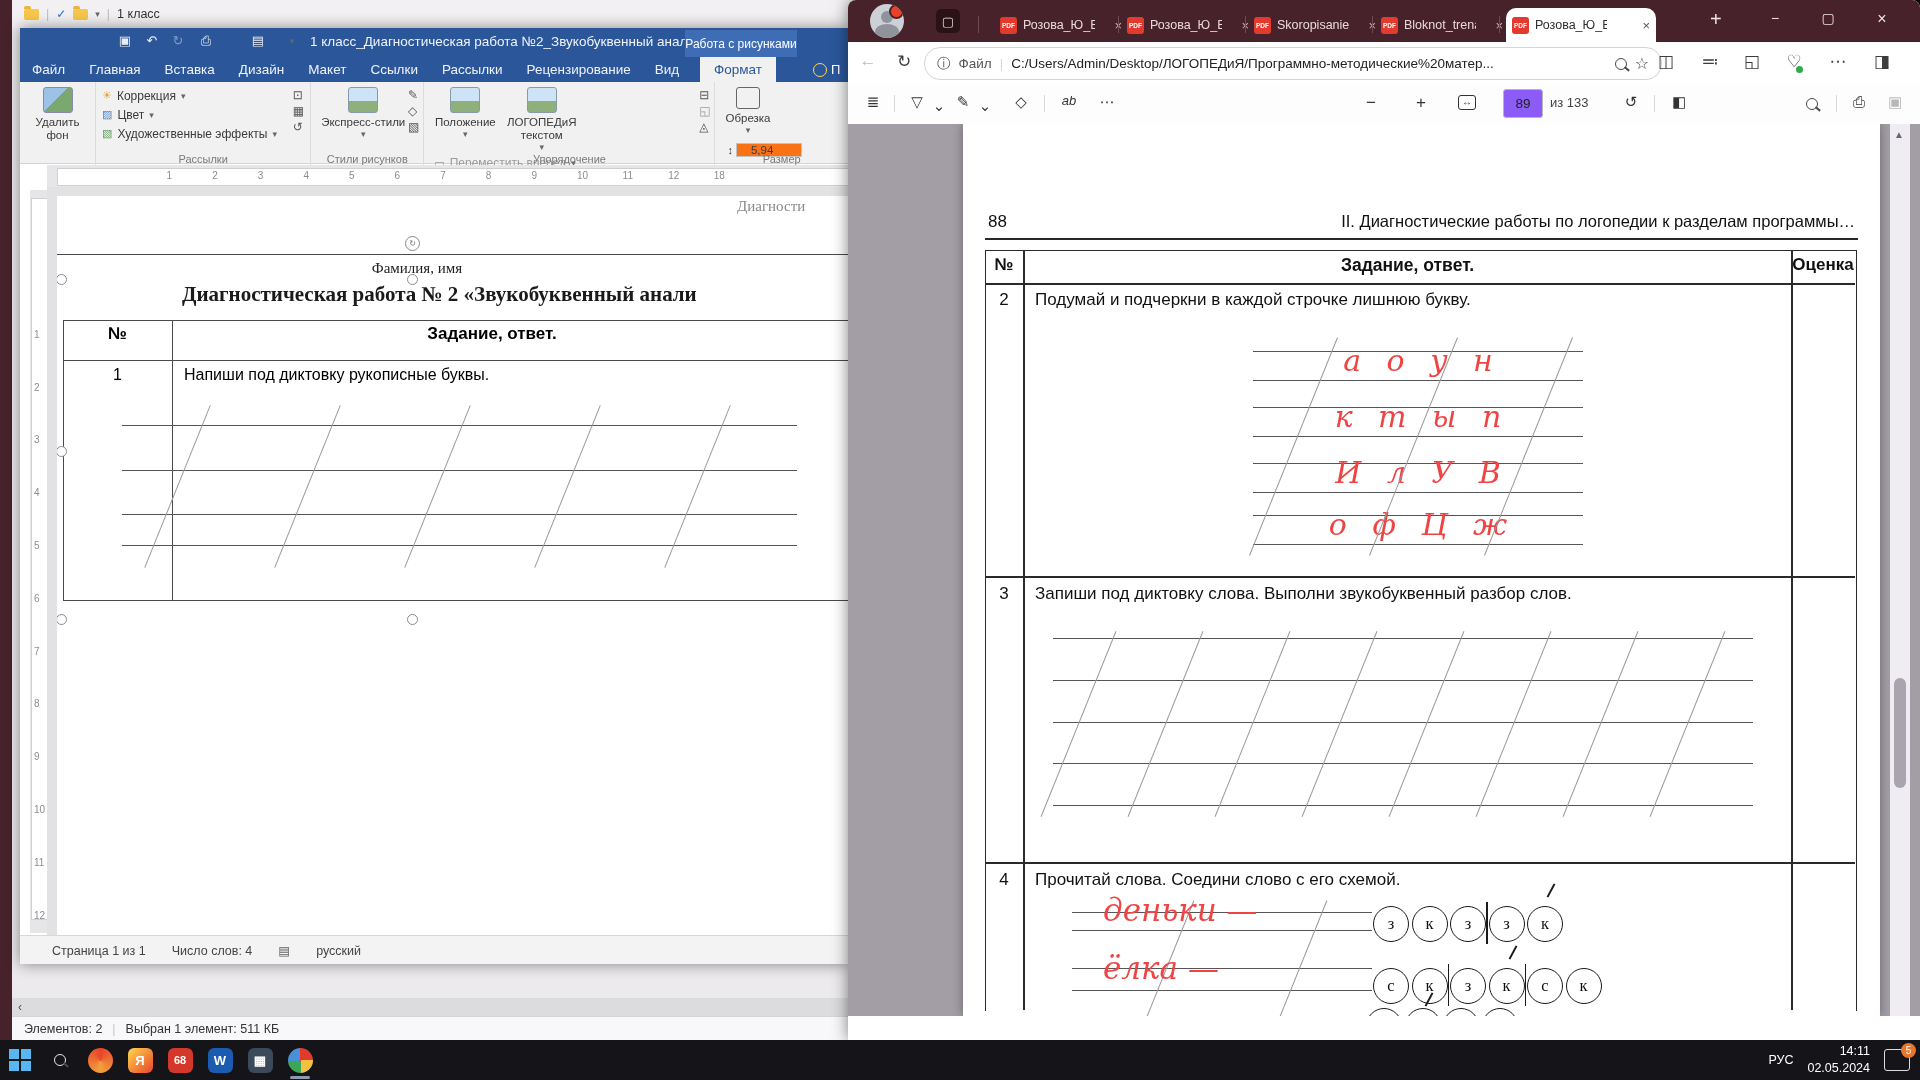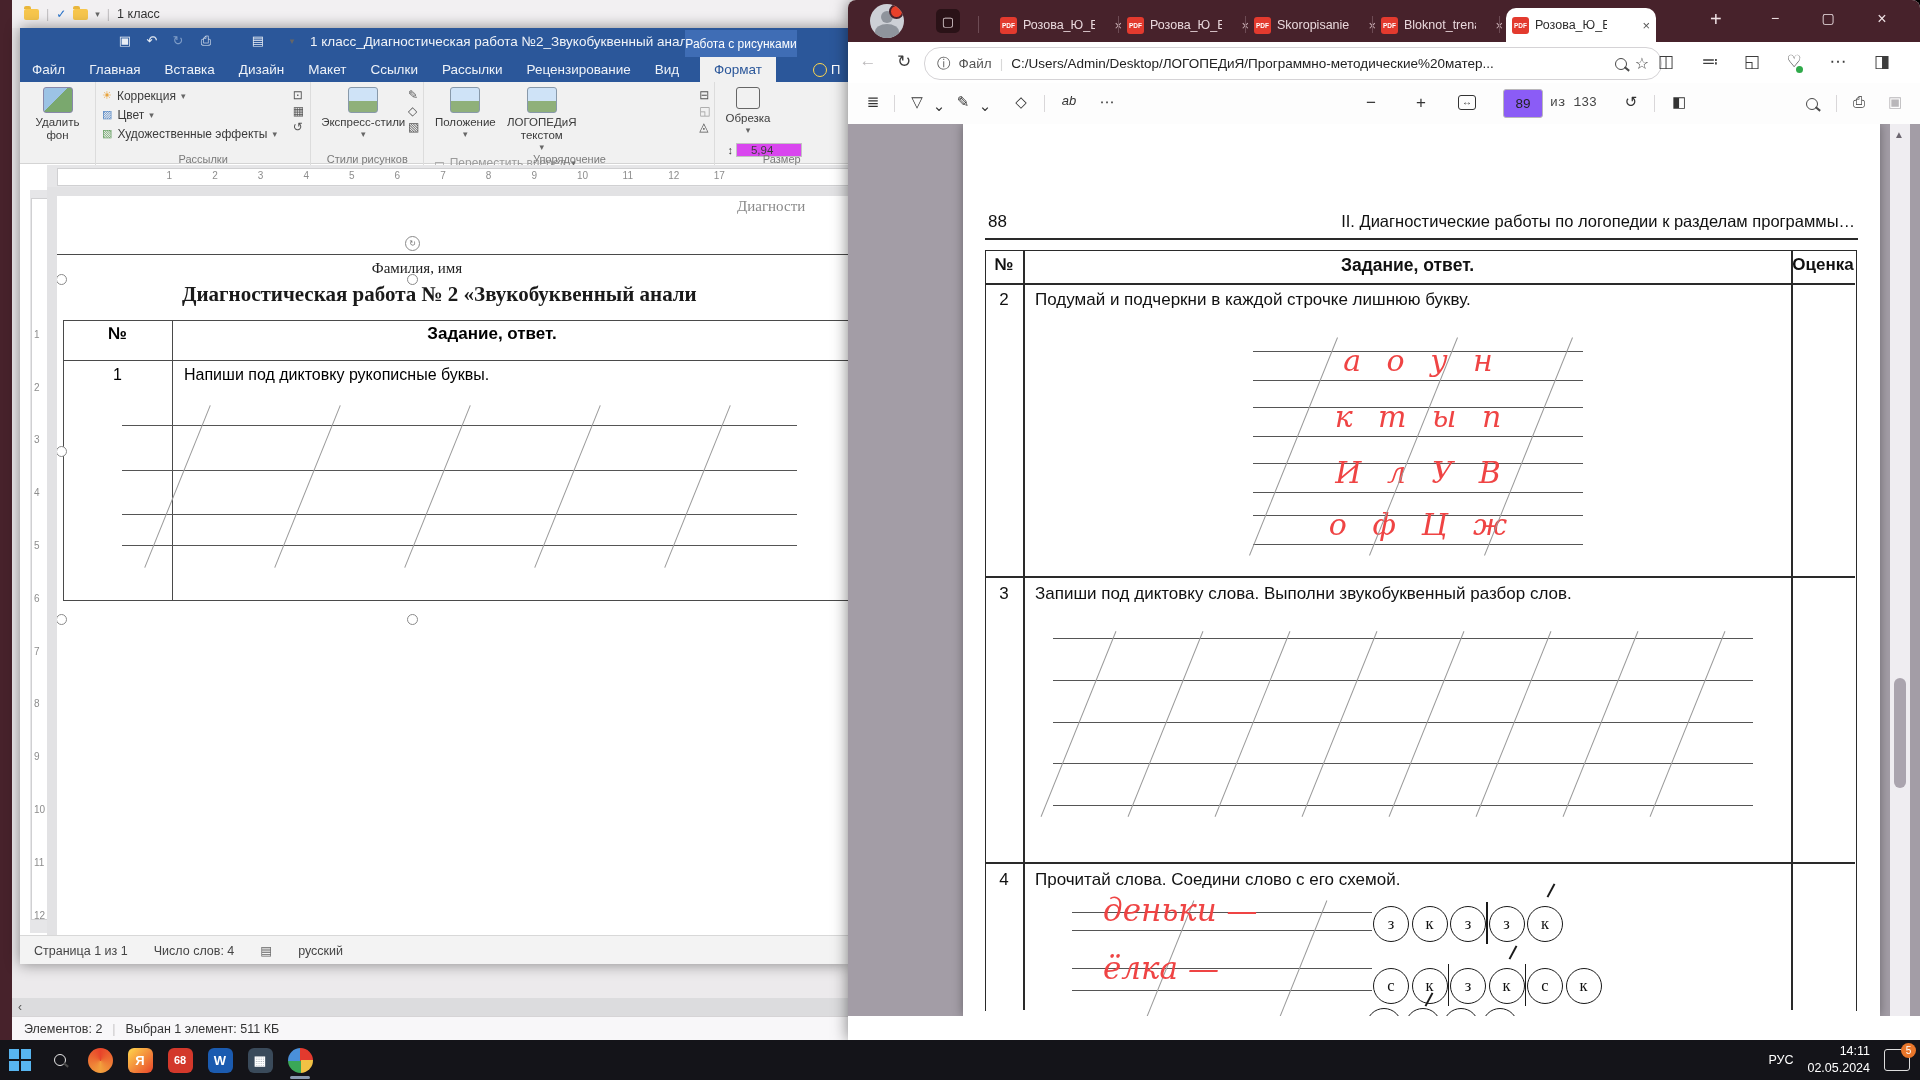--- a/index.html
+++ b/index.html
@@ -32,36 +32,36 @@
   .rgroup{position:relative;height:100%;padding:4px 6px 0 6px;border-right:1px solid #dcdcdc;}
   .glabel{position:absolute;bottom:2px;left:0;width:100%;text-align:center;font-size:11px;color:#7a7a7a;white-space:nowrap;}
   .bigbtn{display:inline-flex;flex-direction:column;align-items:center;justify-content:flex-start;vertical-align:top;font-size:11.5px;text-align:center;line-height:1.15;padding:1px 4px;}
   .bigic{width:28px;height:24px;border-radius:3px;margin-bottom:3px;}
   .ic-removebg{background:linear-gradient(135deg,#9cc3e5 0 45%,#7aa86e 45% 100%);border:1px solid #88a;}
   .ic-img{background:linear-gradient(180deg,#cfe3f7 0 55%,#8fb07a 55% 100%);border:1px solid #89a;}
   .rrow{display:flex;align-items:center;gap:5px;font-size:12px;height:19px;white-space:nowrap;}
   .rrow .mini{font-size:11px;}
   .gray{color:#9b9b9b;}
   .minicol{display:inline-flex;flex-direction:column;gap:2px;vertical-align:top;margin-left:6px;font-size:12px;color:#555;}
-  .sizebox{display:inline-block;width:36px;border:1px solid #c2c2c2;background:#d946ef;font-size:11.5px;padding:0 14px;}
+  .sizebox{display:inline-block;width:36px;border:1px solid #c2c2c2;background:#f97316;font-size:11.5px;padding:0 14px;}
   .dd{font-size:9px;color:#666;}
   
   #w-hruler{left:27px;top:137px;width:801px;height:22px;background:#e6e6e8;}
   #w-hruler .band{position:absolute;left:10px;top:3px;width:791px;height:16px;background:#fff;border:1px solid #d0d0d2;}
   .rnum{position:absolute;top:5px;font-size:10px;color:#8d8d8d;}
   #w-vruler{left:10px;top:162px;width:17px;height:743px;background:#e6e6e8;}
   #w-vruler .band{position:absolute;left:1px;top:8px;width:15px;height:720px;background:#fff;border:1px solid #d0d0d2;}
   .vnum{position:absolute;left:4px;font-size:10px;color:#8d8d8d;}
   #w-canvas{left:27px;top:159px;width:801px;height:748px;background:#e2e2e4;}
   #w-page{position:absolute;left:10px;top:9px;width:791px;height:739px;background:#fff;overflow:hidden;font-family:"Liberation Serif",serif;}
   .seline{position:absolute;height:0;border-top:1.5px solid #4a4a4a;}
   .handle{position:absolute;width:9px;height:9px;background:#fff;border:1.5px solid #8a8a8a;border-radius:50%;z-index:5;}
   .slash{position:absolute;width:1px;background:#9a9a9a;transform:rotate(22deg);transform-origin:center;}
   
-  #w-status{left:0;top:907px;width:100%;height:29px;background:#f3f3f3;border-top:1px solid #d8d8d8;display:flex;align-items:center;gap:26px;padding-left:14px;font-size:12.5px;color:#444;}
+  #w-status{left:0;top:907px;width:100%;height:29px;background:#f3f3f3;border-top:1px solid #d8d8d8;display:flex;align-items:center;gap:26px;padding-left:32px;font-size:12.5px;color:#444;}
   
   #browser{left:848px;top:0;width:1072px;height:1040px;background:#fff;border-radius:8px 8px 0 0;box-shadow:0 0 16px rgba(0,0,0,.5);}
   #b-tabbar{left:0;top:0;width:100%;height:42px;background:#47222b;border-radius:8px 8px 0 0;}
   #avatar{position:absolute;left:22px;top:4px;width:34px;height:34px;border-radius:50%;background:#cdd0d6;overflow:hidden;}
   #avatar .head{position:absolute;left:11px;top:7px;width:12px;height:12px;border-radius:50%;background:#8f949c;}
   #avatar .body{position:absolute;left:5px;top:20px;width:24px;height:16px;border-radius:50%;background:#8f949c;}
   #avatar .dot{position:absolute;right:0px;top:0px;width:11px;height:11px;border-radius:50%;background:#e8402a;border:2px solid #47222b;}
   #wsbtn{position:absolute;left:88px;top:9px;width:24px;height:24px;border-radius:5px;background:#2a1217;color:#e7d9dc;display:flex;align-items:center;justify-content:center;font-size:13px;}
   .btab{position:absolute;top:8px;height:34px;width:122px;display:flex;align-items:center;gap:6px;padding:0 6px;color:#ead9dd;font-size:12.5px;overflow:hidden;white-space:nowrap;}
   .btab .x{margin-left:auto;color:#c9aeb4;font-size:13px;}
@@ -76,21 +76,21 @@
   #urlpill{position:absolute;left:76px;top:5px;width:712px;height:31px;border:1px solid #d5d3d6;border-radius:16px;background:#fff;display:flex;align-items:center;gap:8px;padding:0 12px;font-size:13.5px;color:#555;}
   #urlpill .url{color:#222;font-size:13.5px;white-space:nowrap;overflow:hidden;flex:1;}
   .pillsep{color:#d8d8d8;}
   .mag{display:inline-block;width:10px;height:10px;border:1.6px solid #4a4a4a;border-radius:50%;position:relative;}
   .mag:after{content:"";position:absolute;left:8px;top:9px;width:6px;height:1.6px;background:#4a4a4a;transform:rotate(40deg);}
   
   #pdfbar{left:0;top:83px;width:100%;height:41px;background:#fdfdfd;border-bottom:1px solid #d9d7d9;}
   .pbic{position:absolute;top:10px;font-size:15px;color:#333;width:22px;text-align:center;}
   .pbsep{position:absolute;top:12px;width:1px;height:17px;background:#d9d7d9;}
   #pagebox{position:absolute;left:655px;top:6px;width:38px;height:27px;border:1px solid #b9b7ba;background:#8b5cf6;border-radius:3px;font-size:13.5px;color:#222;display:flex;align-items:center;justify-content:center;}
-  #pageof{position:absolute;left:702px;top:12px;font-size:13px;color:#444;font-family:Liberation Mono, monospace;}
+  #pageof{position:absolute;left:702px;top:12px;font-size:13px;color:#444;}
   
   #pdfarea{left:0;top:124px;width:100%;height:892px;background:#a39da6;overflow:hidden;}
   #pdfpage{position:absolute;left:115px;top:0;width:917px;height:892px;background:#fff;box-shadow:0 0 10px rgba(0,0,0,.35);overflow:hidden;}
   .pd{font-size:17px;color:#111;}
   .ptable-border{position:absolute;border:1.5px solid #2a2a2a;}
   .pline{position:absolute;background:#2a2a2a;}
   .rule{position:absolute;height:0;border-top:1.5px solid #555;}
   .cursive{position:absolute;font-family:"DejaVu Serif",serif;font-style:italic;color:#ef4444;white-space:nowrap;}
   .circle{position:absolute;width:34px;height:34px;border:1.7px solid #1a1a1a;border-radius:50%;background:#fff;display:flex;align-items:center;justify-content:center;font-family:"Liberation Serif",serif;font-size:16.5px;color:#111;}
   .cdiv{position:absolute;width:1.7px;background:#1a1a1a;}
@@ -266,21 +266,21 @@
       <span class="rnum" style="left: 210.8px;">3</span>
       <span class="rnum" style="left: 256.4px;">4</span>
       <span class="rnum" style="left: 302px;">5</span>
       <span class="rnum" style="left: 347.6px;">6</span>
       <span class="rnum" style="left: 393.2px;">7</span>
       <span class="rnum" style="left: 438.8px;">8</span>
       <span class="rnum" style="left: 484.4px;">9</span>
       <span class="rnum" style="left: 530px;">10</span>
       <span class="rnum" style="left: 575.6px;">11</span>
       <span class="rnum" style="left: 621.2px;">12</span>
-      <span class="rnum" style="left: 666.8px;">17</span>
+      <span class="rnum" style="left: 666.8px;">18</span>
     </div>
   <div class="abs" id="w-vruler">
       <div class="band"></div>
       <span class="vnum" style="top: 138.8px;">1</span>
       <span class="vnum" style="top: 191.6px;">2</span>
       <span class="vnum" style="top: 244.4px;">3</span>
       <span class="vnum" style="top: 297.2px;">4</span>
       <span class="vnum" style="top: 350px;">5</span>
       <span class="vnum" style="top: 402.8px;">6</span>
       <span class="vnum" style="top: 455.6px;">7</span>

